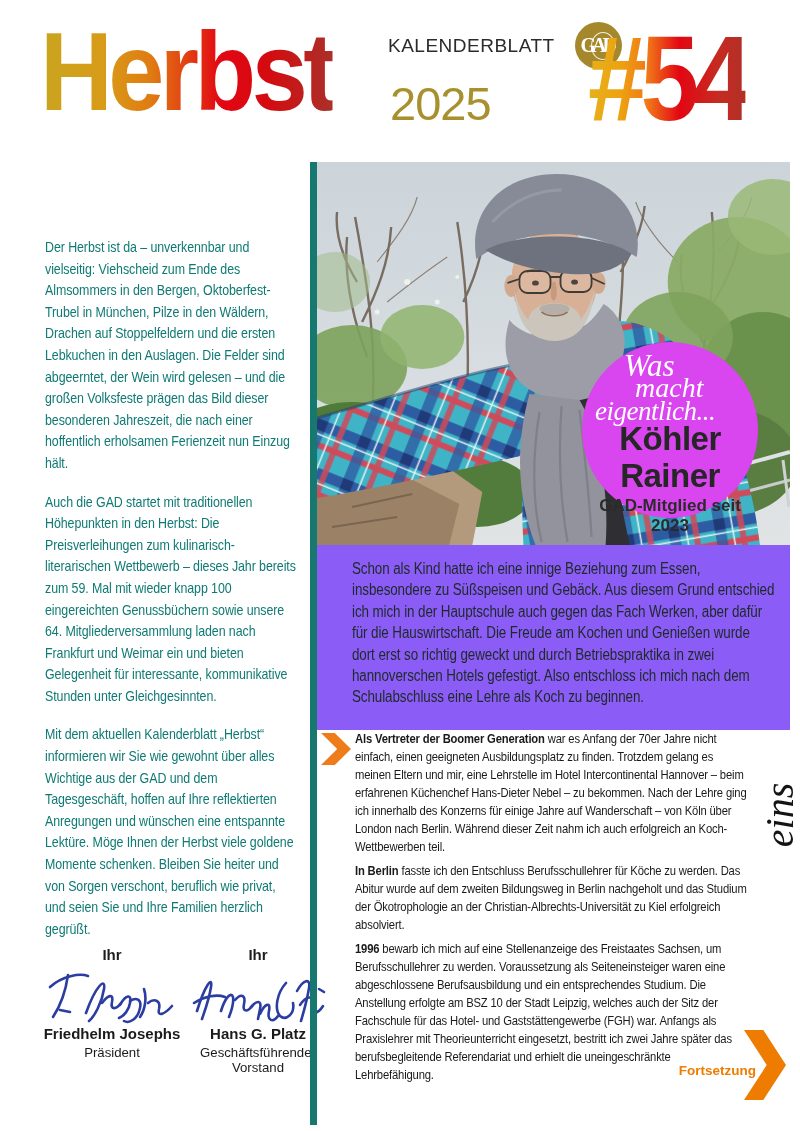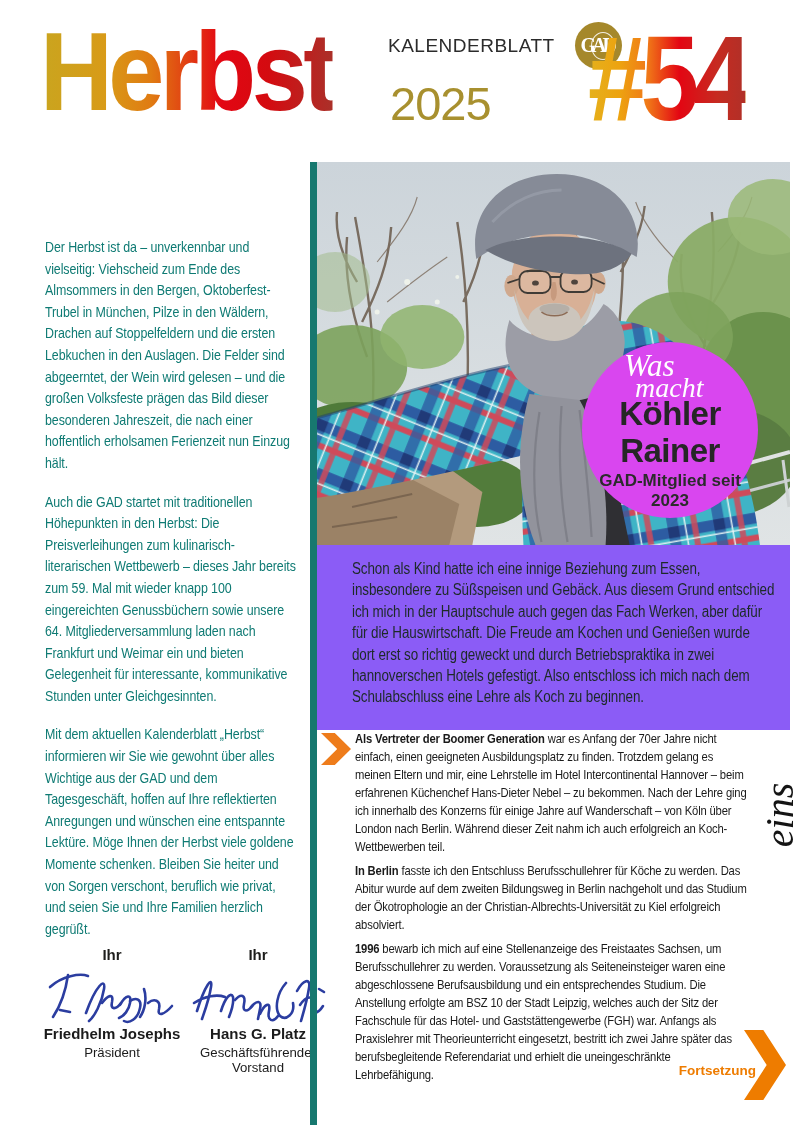--- a/index.html
+++ b/index.html
@@ -254,20 +254,21 @@
         <path d="M159,97 C150,44 190,12 239,12 C292,12 327,48 319,95 C291,78 262,71 239,72 C205,73 180,82 159,97 Z" fill="#868b97"></path>
         <path d="M168,88 C200,70 282,69 314,92 C302,108 280,114 253,112 C219,110 189,101 168,88 Z" fill="#6d727e"></path>
         <path d="M175,60 C195,38 220,28 244,28" stroke="#9aa0ab" stroke-width="3" fill="none" opacity="0.7"></path>
       </g>
     </svg>
   </div>
 
   <div class="badge">
     <span class="k1">Was</span>
     <span class="k2">macht</span>
+    <span class="k3">eigentlich...</span>
     <span class="bname">Köhler</span>
     <span class="bname first">Rainer</span>
     <span class="member">GAD-Mitglied seit 2023</span>
   </div>
 
   <div class="quote-box">
     <div class="quote-text">Schon als Kind hatte ich eine innige Beziehung zum Essen, insbesondere zu Süßspeisen und Gebäck. Aus diesem Grund entschied ich mich in der Hauptschule auch gegen das Fach Werken, aber dafür für die Hauswirtschaft. Die Freude am Kochen und Genießen wurde dort erst so richtig geweckt und durch Betriebspraktika in zwei hannoverschen Hotels gefestigt. Also entschloss ich mich nach dem Schulabschluss eine Lehre als Koch zu beginnen.</div>
   </div>
 
   <div class="bullet-chevron"></div>

